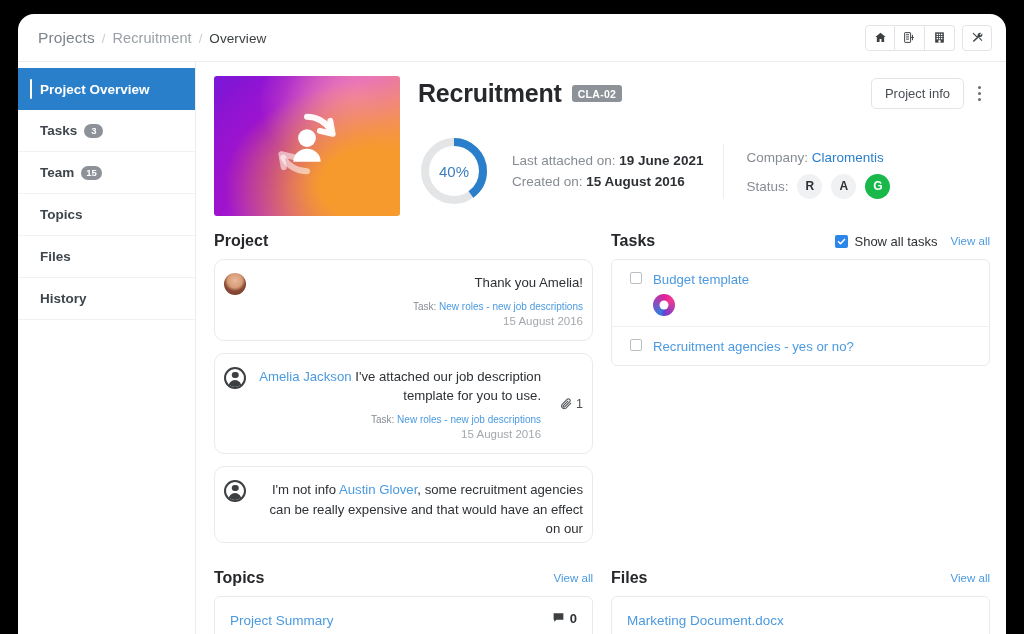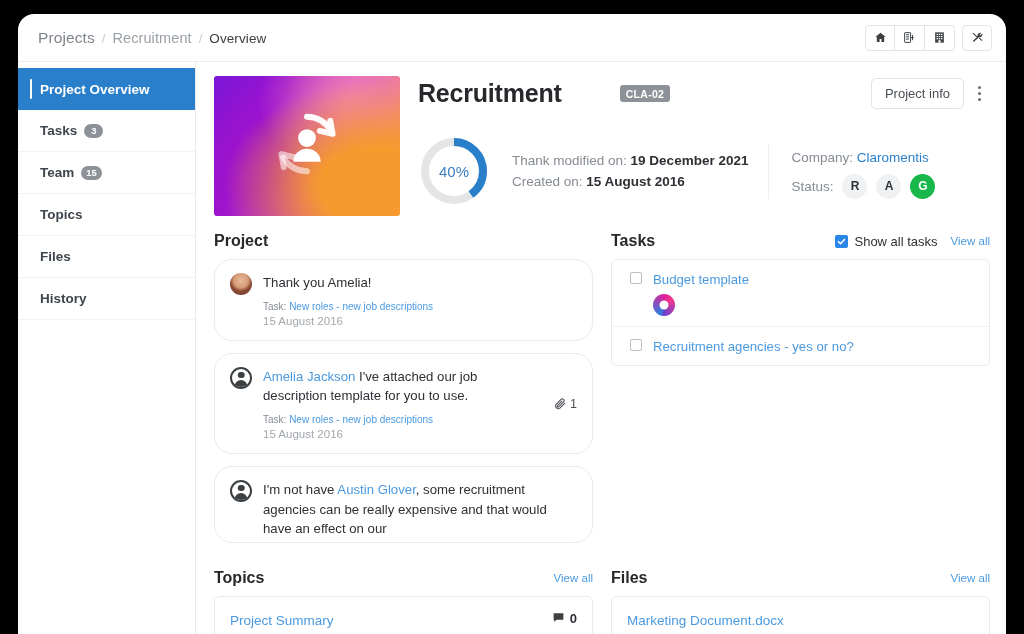--- a/index.html
+++ b/index.html
@@ -110,21 +110,20 @@
   .thumb-icon { position: absolute; left: 50%; top: 50%; transform: translate(-50%,-50%); }
 
   .head-right { flex: 1; min-width: 0; padding-top: 2px; }
   .title-row { display: flex; align-items: center; gap: 10px; }
   .proj-title { font-size: 25px; font-weight: bold; color: #26282b; letter-spacing: -.2px; }
   .proj-code {
     background: #8d9299; color: #fff;
     font-size: 10.5px; font-weight: bold;
     border-radius: 3px; padding: 3px 6px 2px;
     letter-spacing: .3px;
-    margin-left: 48px;
   }
   .proj-actions { margin-left: auto; display: flex; align-items: center; gap: 4px; }
   .pill-btn {
     border: 1px solid #e2e4e7; border-radius: 5px; background: #fff;
     padding: 7px 13px; font-size: 13px; color: #4a4f55; cursor: pointer;
     font-family: "Liberation Sans", sans-serif;
   }
   .kebab { width: 22px; height: 28px; display: flex; flex-direction: column;
     align-items: center; justify-content: center; gap: 3px; cursor: pointer; }
   .kebab i { width: 3px; height: 3px; border-radius: 50%; background: #6b7076; display: block; }
@@ -160,22 +159,22 @@
   .sec-tools { margin-left: auto; display: flex; align-items: center; gap: 13px; }
   .view-all { font-size: 11.5px; color: #4b9ae0; text-decoration: none; cursor: pointer; }
   .chk-label { display: flex; align-items: center; gap: 6px; font-size: 13px; color: #2d3034; cursor: pointer; }
   .chk {
     width: 13px; height: 13px; border-radius: 2px; background: #2a86e8;
     display: flex; align-items: center; justify-content: center; flex: 0 0 13px;
   }
   .chk svg { display: block; }
 
   .card {
-    border: 1px solid #e8eaec; border-radius: 18px;
-    padding: 13px 15px; margin-bottom: 12px; background: #fff;
+    border: 1px solid #e8eaec; border-radius: 10px;
+    padding: 13px 9px; margin-bottom: 12px; background: #fff; text-align: right;
   }
   .cmt { display: flex; gap: 11px; }
   .avatar { width: 22px; height: 22px; border-radius: 50%; flex: 0 0 22px; overflow: hidden; }
   .avatar.generic { background: #fff; border: 2px solid #3c4043; position: relative; }
   .avatar.generic::before {
     content:""; position:absolute; left: 50%; top: 2.5px; transform: translateX(-50%);
     width: 6.5px; height: 6.5px; border-radius: 50%; background: #3c4043;
   }
   .avatar.generic::after {
     content:""; position:absolute; left: 50%; bottom: -1px; transform: translateX(-50%);
@@ -359,22 +358,22 @@
             <div class="ring-wrap">
               <svg width="72" height="72" viewBox="0 0 72 72">
                 <circle cx="36" cy="36" r="29" fill="none" stroke="#e3e5e7" stroke-width="8"></circle>
                 <circle cx="36" cy="36" r="29" fill="none" stroke="#2a7fca" stroke-width="8" stroke-dasharray="72.9 182.2" stroke-dashoffset="0" transform="rotate(-90 36 36)" stroke-linecap="butt"></circle>
               </svg>
               <div class="ring-label">40%</div>
             </div>
 
             <div class="meta-col">
               <div class="meta-line">
-                <span>Thank modified on:</span>
-                <b>19 December 2021</b>
+                <span>Last attached on:</span>
+                <b>19 June 2021</b>
               </div>
               <div class="meta-line">
                 <span>Created on:</span>
                 <b>15 August 2016</b>
               </div>
             </div>
 
             <div class="meta-col">
               <div class="meta-line">
                 <span>Company:</span>
@@ -433,21 +432,21 @@
                 </span>
                 <span>1</span>
               </div>
             </div>
           </div>
 
           <div class="card" style="padding-bottom:4px;">
             <div class="cmt">
               <div class="avatar generic"></div>
               <div class="cmt-body">
-                <div class="cmt-text"><span>I'm not have </span><a href="#">Austin Glover</a><span>, some recruitment agencies can be really expensive and that would have an effect on our</span></div>
+                <div class="cmt-text"><span>I'm not info </span><a href="#">Austin Glover</a><span>, some recruitment agencies can be really expensive and that would have an effect on our</span></div>
               </div>
             </div>
           </div>
         </div>
 
         <div class="col">
           <div class="sec-head">
             <span class="sec-title">Tasks</span>
             <div class="sec-tools">
               <label class="chk-label">

